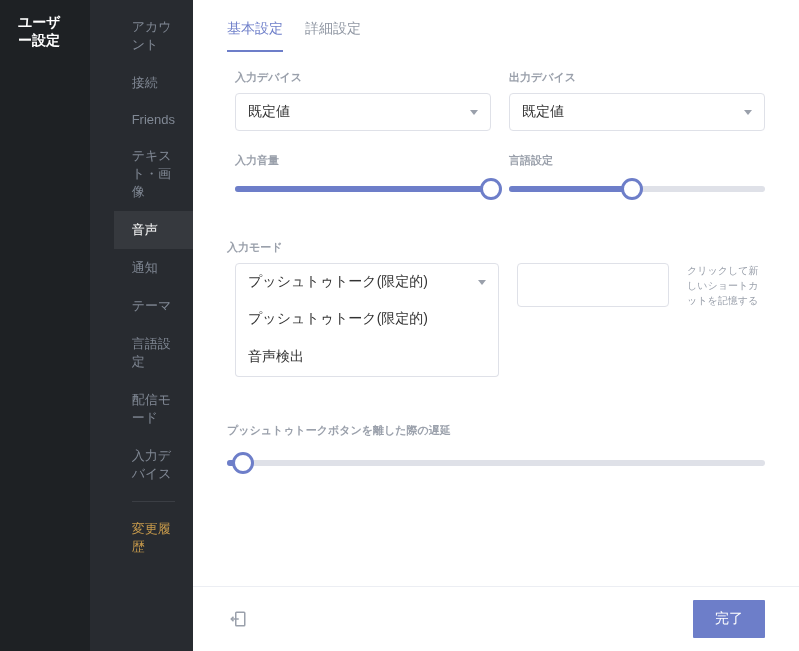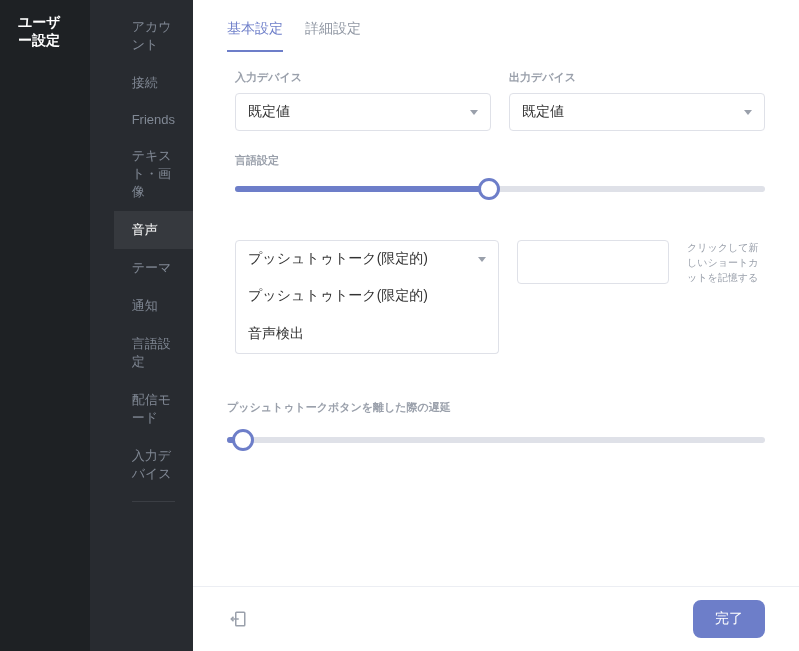--- a/index.html
+++ b/index.html
@@ -223,43 +223,44 @@
     justify-content: center;
     width: 22px;
     height: 22px;
   }
   .done-btn {
     background: #6d7ec9;
     color: #fff;
     font-size: 14px;
     border: none;
     padding: 10px 22px;
-    border-radius: 8px;
+    border-radius: 1px;
     cursor: pointer;
   }
 </style>
 </head>
 <body>
 
 <div class="app">
 
   <div class="sidebar">
     <div class="sidebar-header">ユーザー設定</div>
     <div class="sidebar-items">
       <div class="sidebar-item">アカウント</div>
       <div class="sidebar-item">接続</div>
       <div class="sidebar-item">Friends</div>
       <div class="sidebar-item">テキスト・画像</div>
       <div class="sidebar-item active">音声</div>
+      <div class="sidebar-item">通知</div>
       <div class="sidebar-item">テーマ</div>
-      <div class="sidebar-item">通知</div>
       <div class="sidebar-item">言語設定</div>
       <div class="sidebar-item">配信モード</div>
       <div class="sidebar-item">入力デバイス</div>
       <div class="sidebar-divider"></div>
+      <div class="sidebar-item accent">変更履歴</div>
     </div>
   </div>
 
   <div class="main">
 
     <div class="tabs">
       <div class="tab active">基本設定</div>
       <div class="tab">詳細設定</div>
     </div>
 
@@ -277,30 +278,39 @@
           <div class="field-label">出力デバイス</div>
           <div class="dropdown">
             <span class="value">既定値</span>
             <span class="caret"></span>
           </div>
         </div>
       </div>
 
       <div class="row" style="margin-bottom:40px">
         <div class="field">
+          <div class="field-label">入力音量</div>
+          <div class="slider">
+            <div class="track-bg"></div>
+            <div class="track-fg" style="width:100%"></div>
+            <div class="thumb" style="left:100%"></div>
+          </div>
+        </div>
+        <div class="field">
           <div class="field-label">言語設定</div>
           <div class="slider">
             <div class="track-bg"></div>
             <div class="track-fg" style="width:48%"></div>
             <div class="thumb" style="left:48%"></div>
           </div>
         </div>
       </div>
 
       <div>
+        <div class="field-label">入力モード</div>
         <div class="row" style="gap:18px; align-items:flex-start">
           <div class="field" style="position:relative">
             <div class="dropdown" style="border-bottom-left-radius:0;border-bottom-right-radius:0">
               <span class="value">プッシュトゥトーク(限定的)</span>
               <span class="caret"></span>
               <div class="dropdown-menu">
                 <div class="dropdown-menu-item">プッシュトゥトーク(限定的)</div>
                 <div class="dropdown-menu-item">音声検出</div>
               </div>
             </div>

